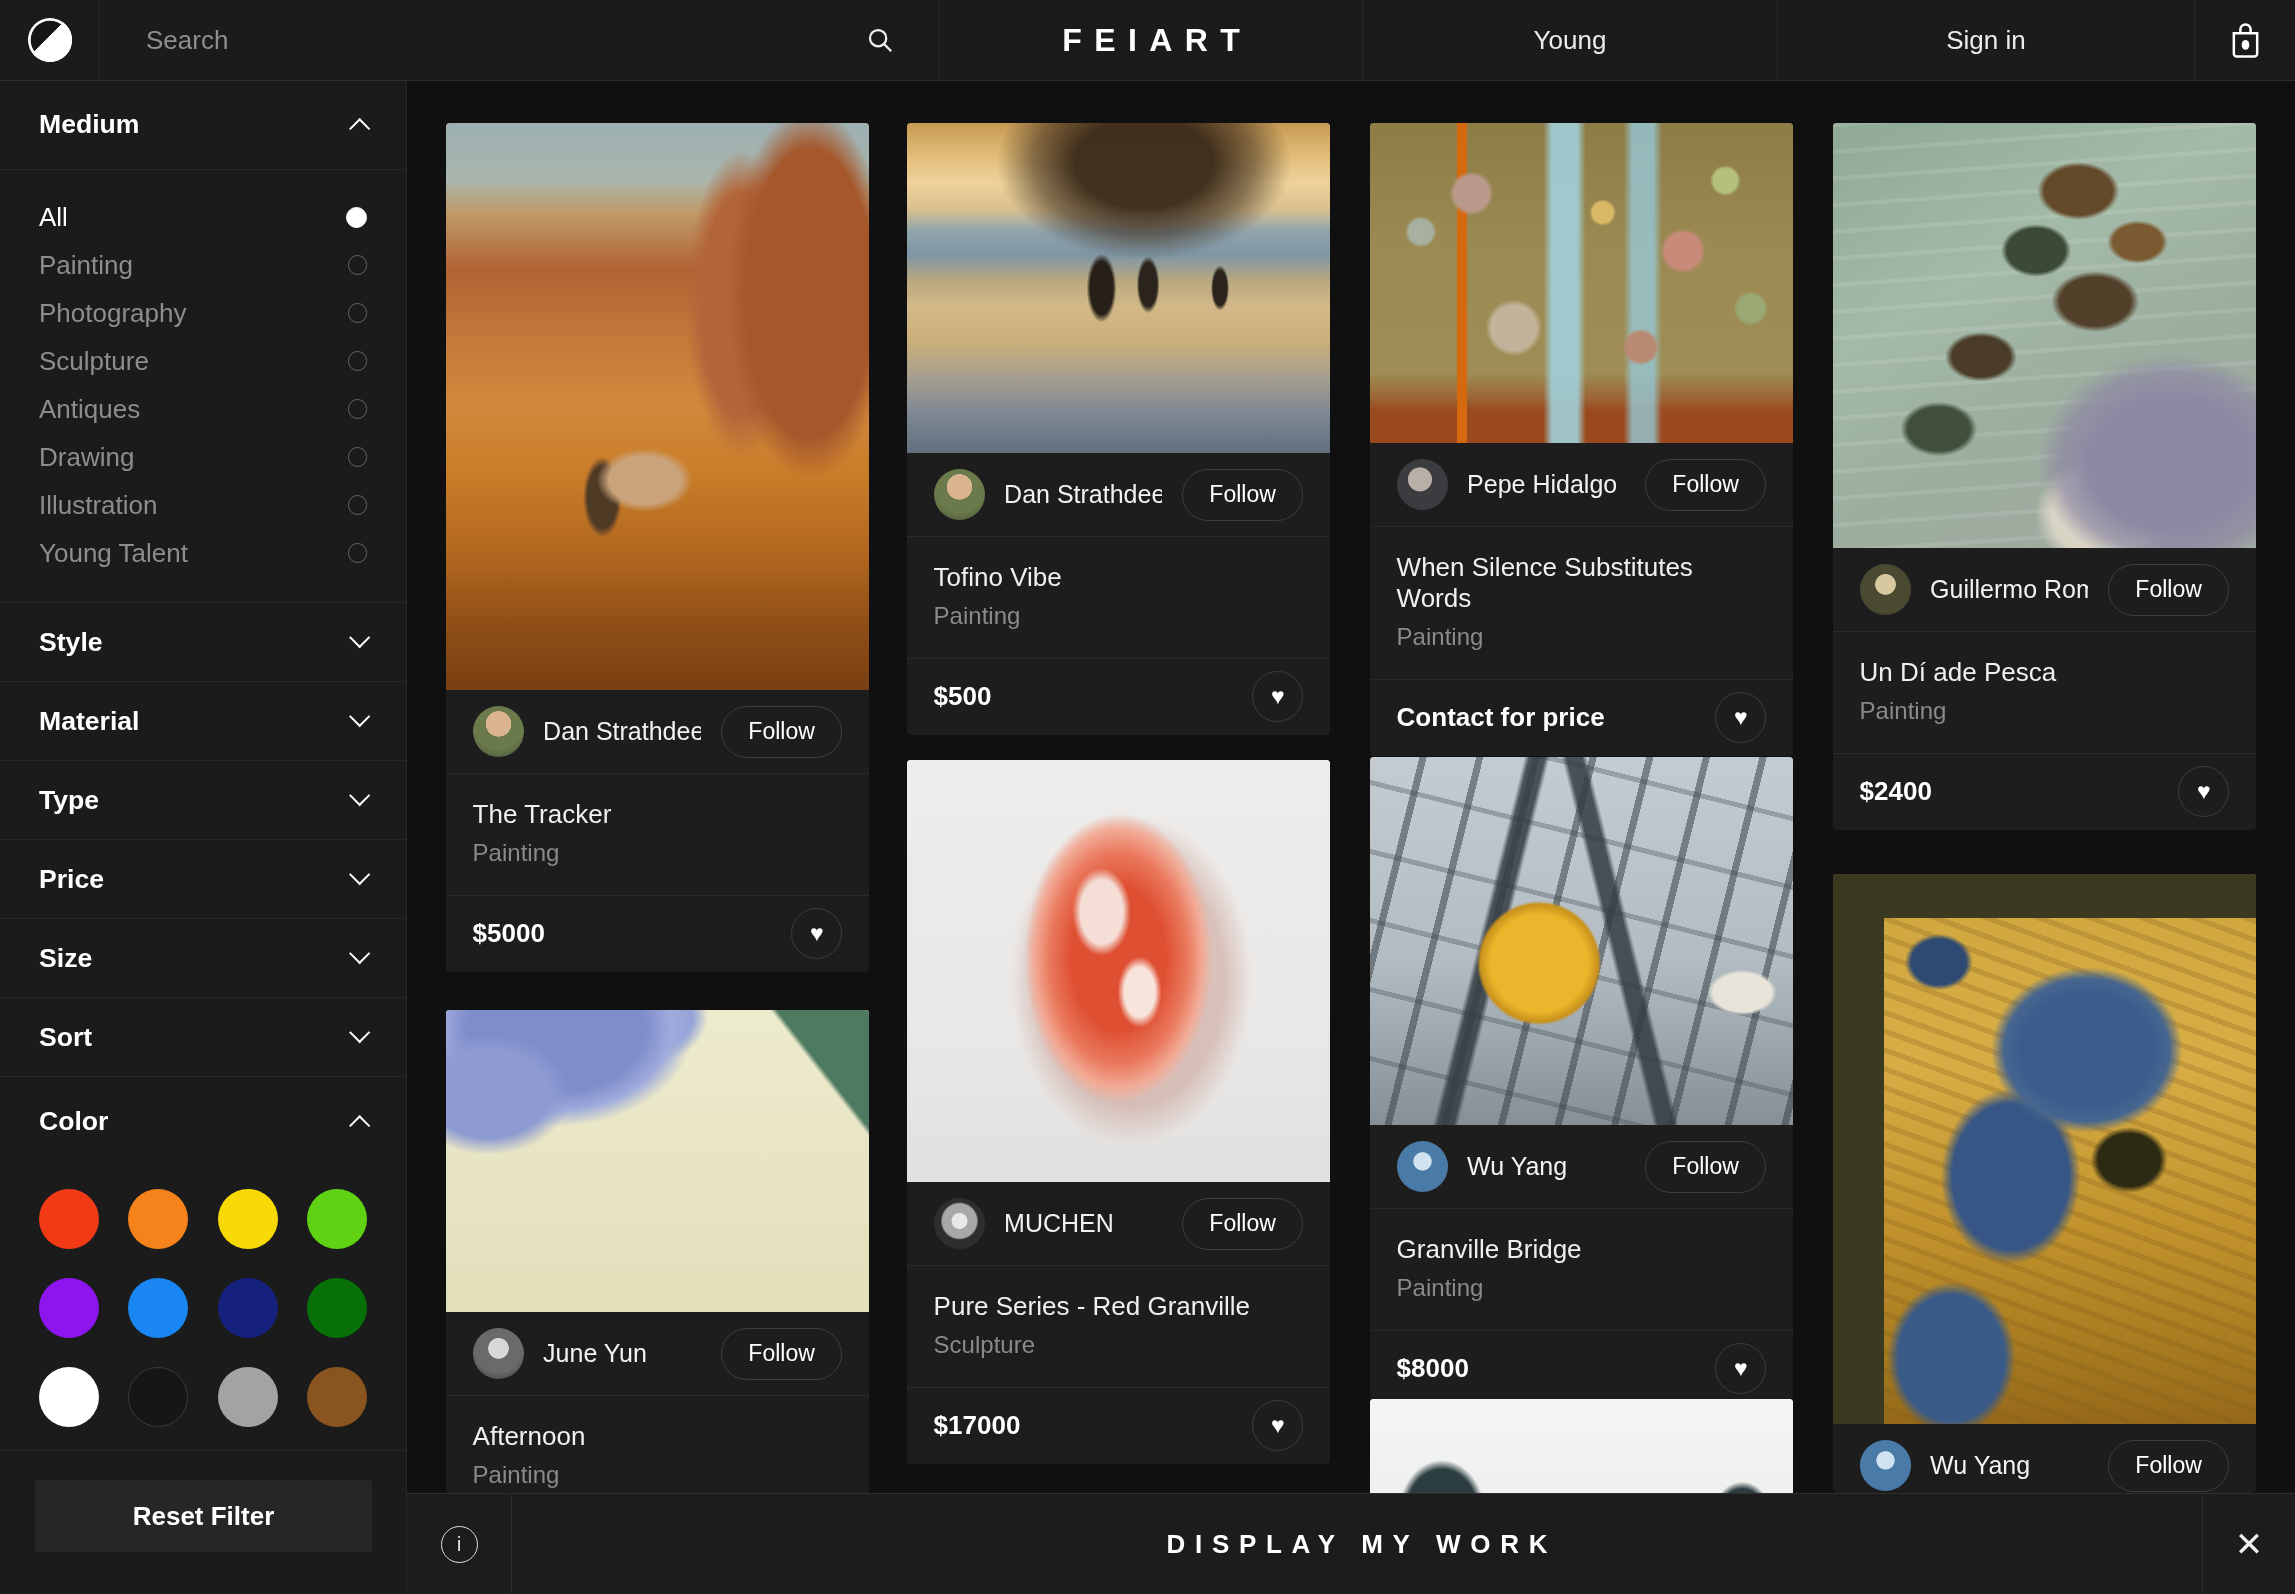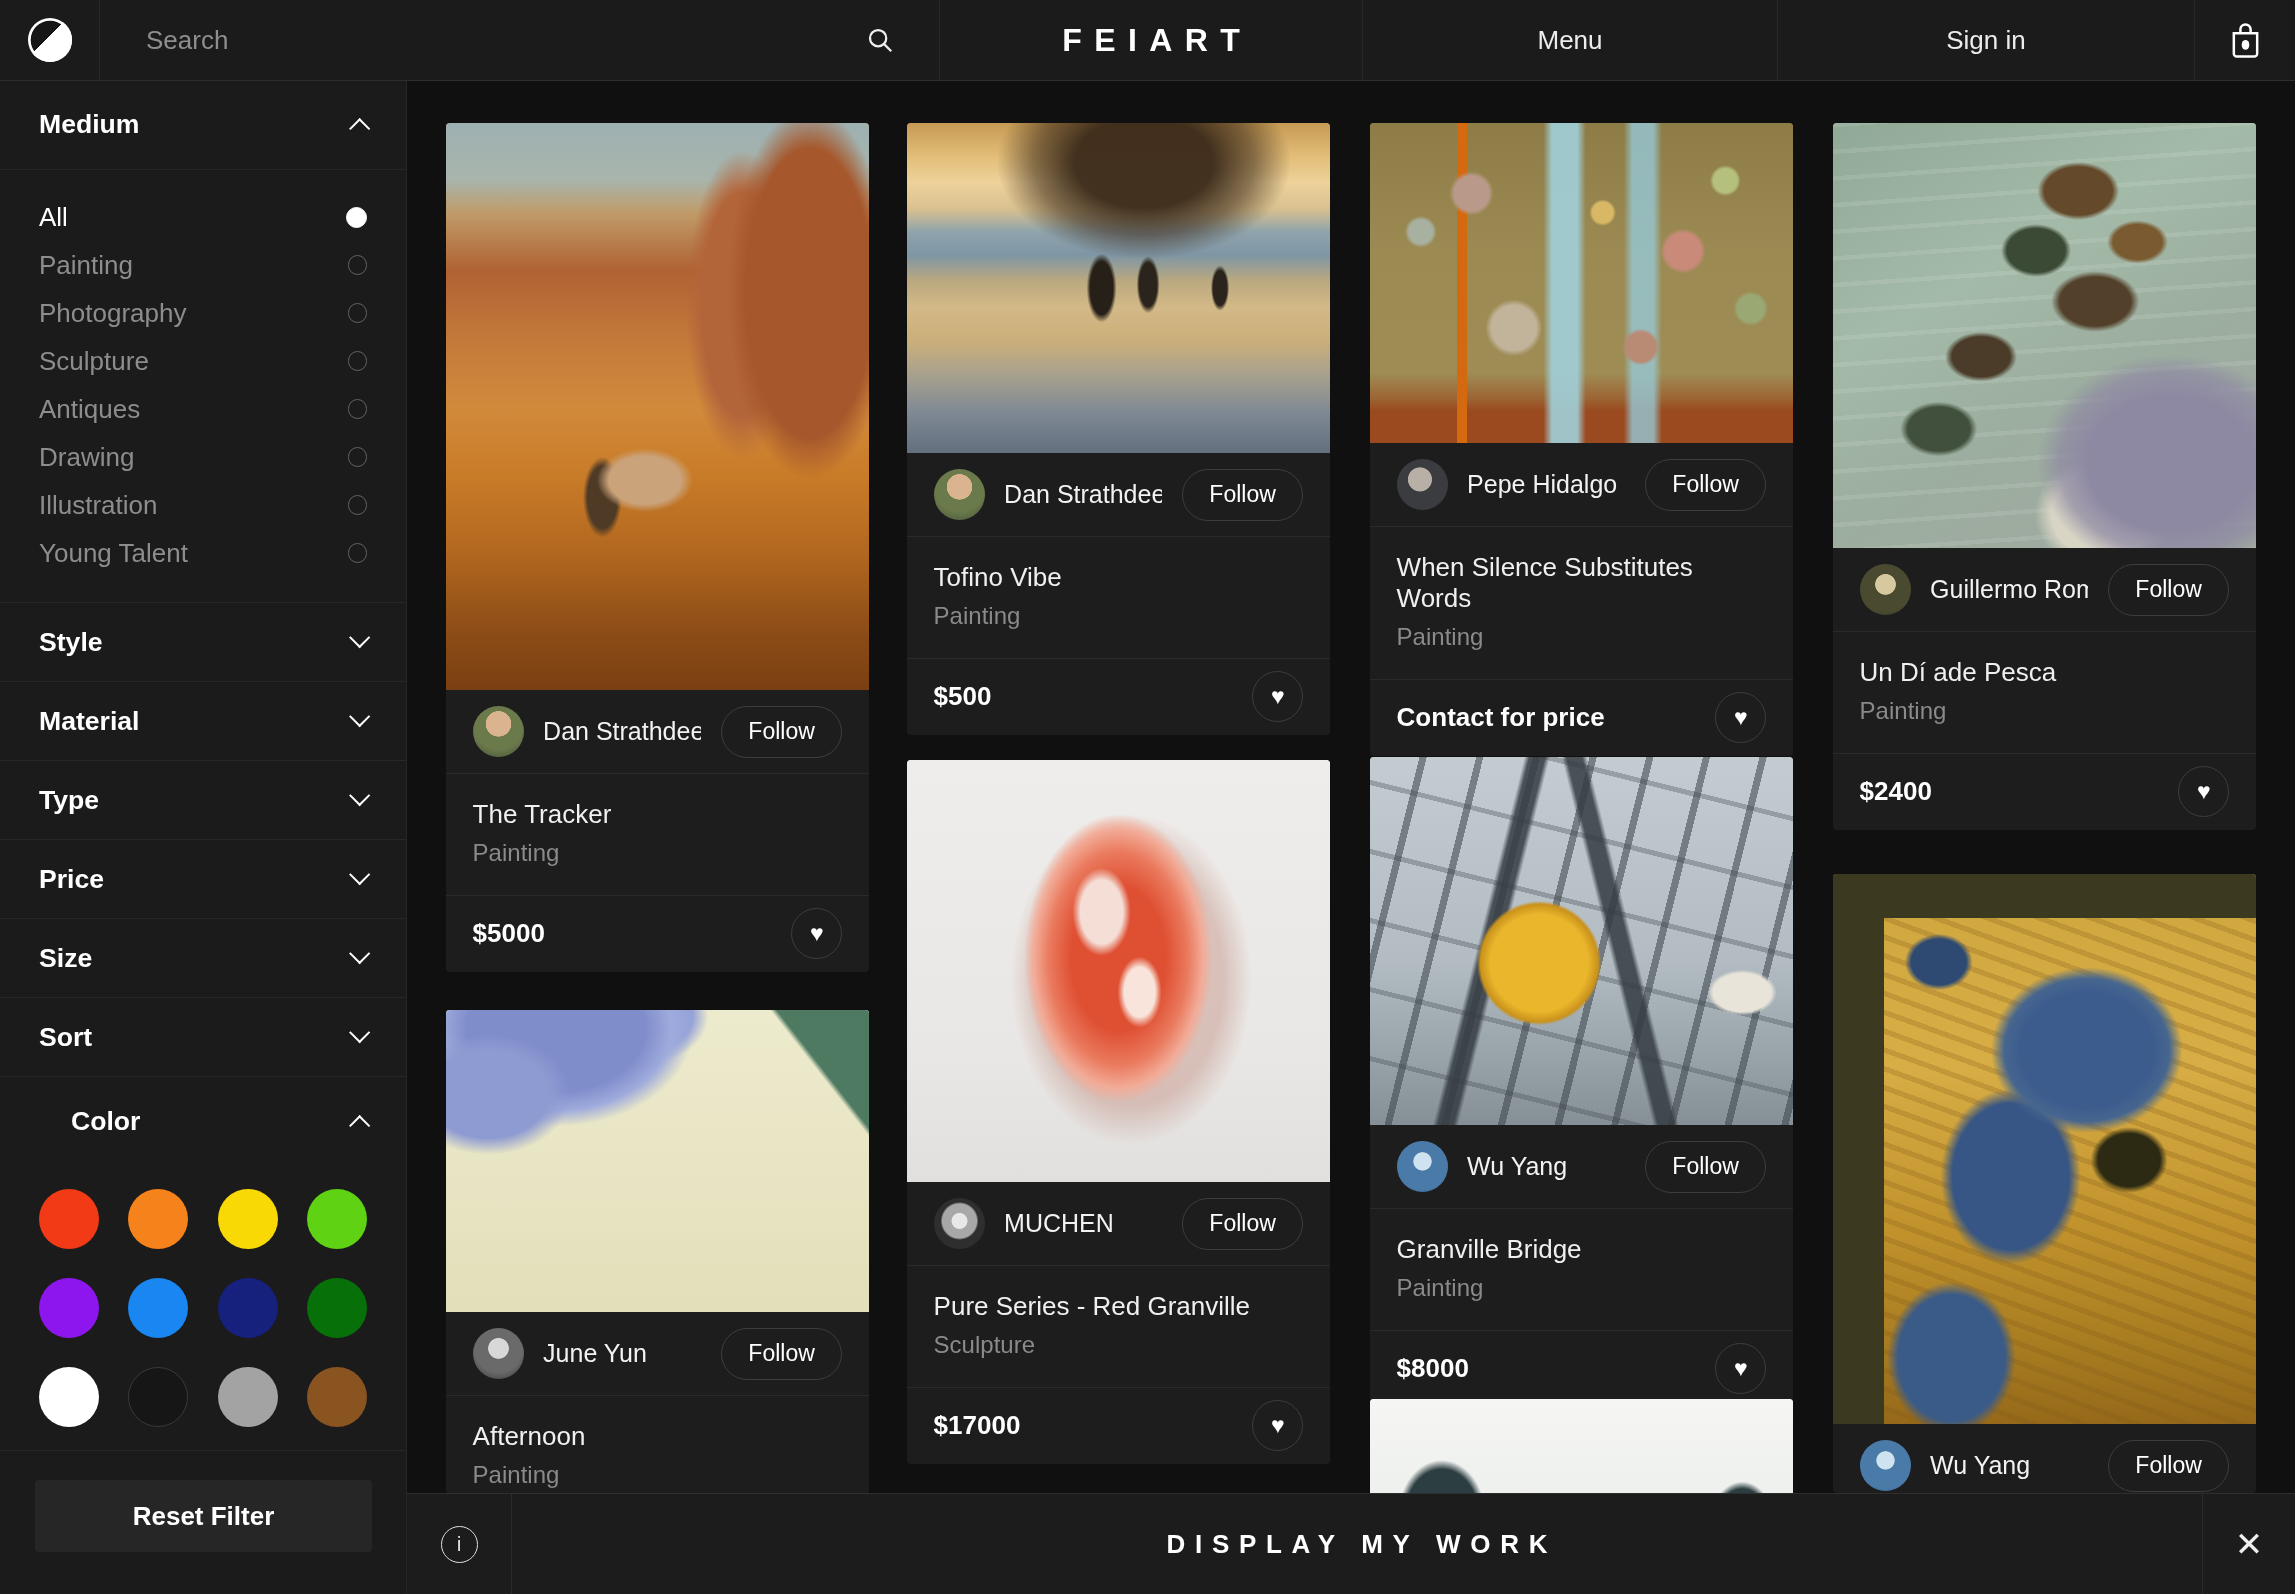--- a/index.html
+++ b/index.html
@@ -172,21 +172,21 @@
       <svg width="30" height="30" viewBox="0 0 24 24" fill="none" stroke="#efefef" stroke-width="1.8">
         <circle cx="10.5" cy="10.5" r="6.5"></circle>
           <line x1="15.3" y1="15.3" x2="21" y2="21"></line>
       </svg>
     </span>
   </div>
   <div class="tcell cell-brand">
     <span class="brand">FEIART</span>
   </div>
   <div class="tcell cell-menu">
-    <span class="nav-label">Menu</span>
+    <span class="nav-label">Young</span>
   </div>
   <div class="tcell cell-signin">
     <span class="nav-label">Sign in</span>
   </div>
   <div class="tcell cell-bag">
     <span>
       <svg width="35" height="39" viewBox="0 0 24 26" fill="none" stroke="#fff" stroke-width="1.7">
         <path d="M4 8 h16 v14 a2 2 0 0 1 -2 2 h-12 a2 2 0 0 1 -2 -2 z"></path>
         <path d="M8.5 8 v-2.5 a3.5 3.5 0 0 1 7 0 V8"></path>
         <ellipse cx="12" cy="16" rx="2.6" ry="3.4" fill="#fff" stroke="none"></ellipse>
@@ -253,21 +253,21 @@
   </div>
       <div class="section-row">
     <span class="side-title">Size</span>
     <span class="chev down"></span>
   </div>
       <div class="section-row">
     <span class="side-title">Sort</span>
     <span class="chev down"></span>
   </div>
     </div>
-  <div class="side-header" style="border-bottom:none;margin-left:32px;">
+  <div class="side-header" style="border-bottom:none;">
     <span class="side-title">Color</span>
     <span class="chev up"></span>
   </div>
   <div class="swatches">
       <div class="swatch" style="background: rgb(242, 59, 22);"></div>
       <div class="swatch" style="background: rgb(245, 130, 26);"></div>
       <div class="swatch" style="background: rgb(248, 217, 6);"></div>
       <div class="swatch" style="background: rgb(94, 210, 19);"></div>
       <div class="swatch" style="background: rgb(141, 22, 238);"></div>
       <div class="swatch" style="background: rgb(25, 134, 242);"></div>

